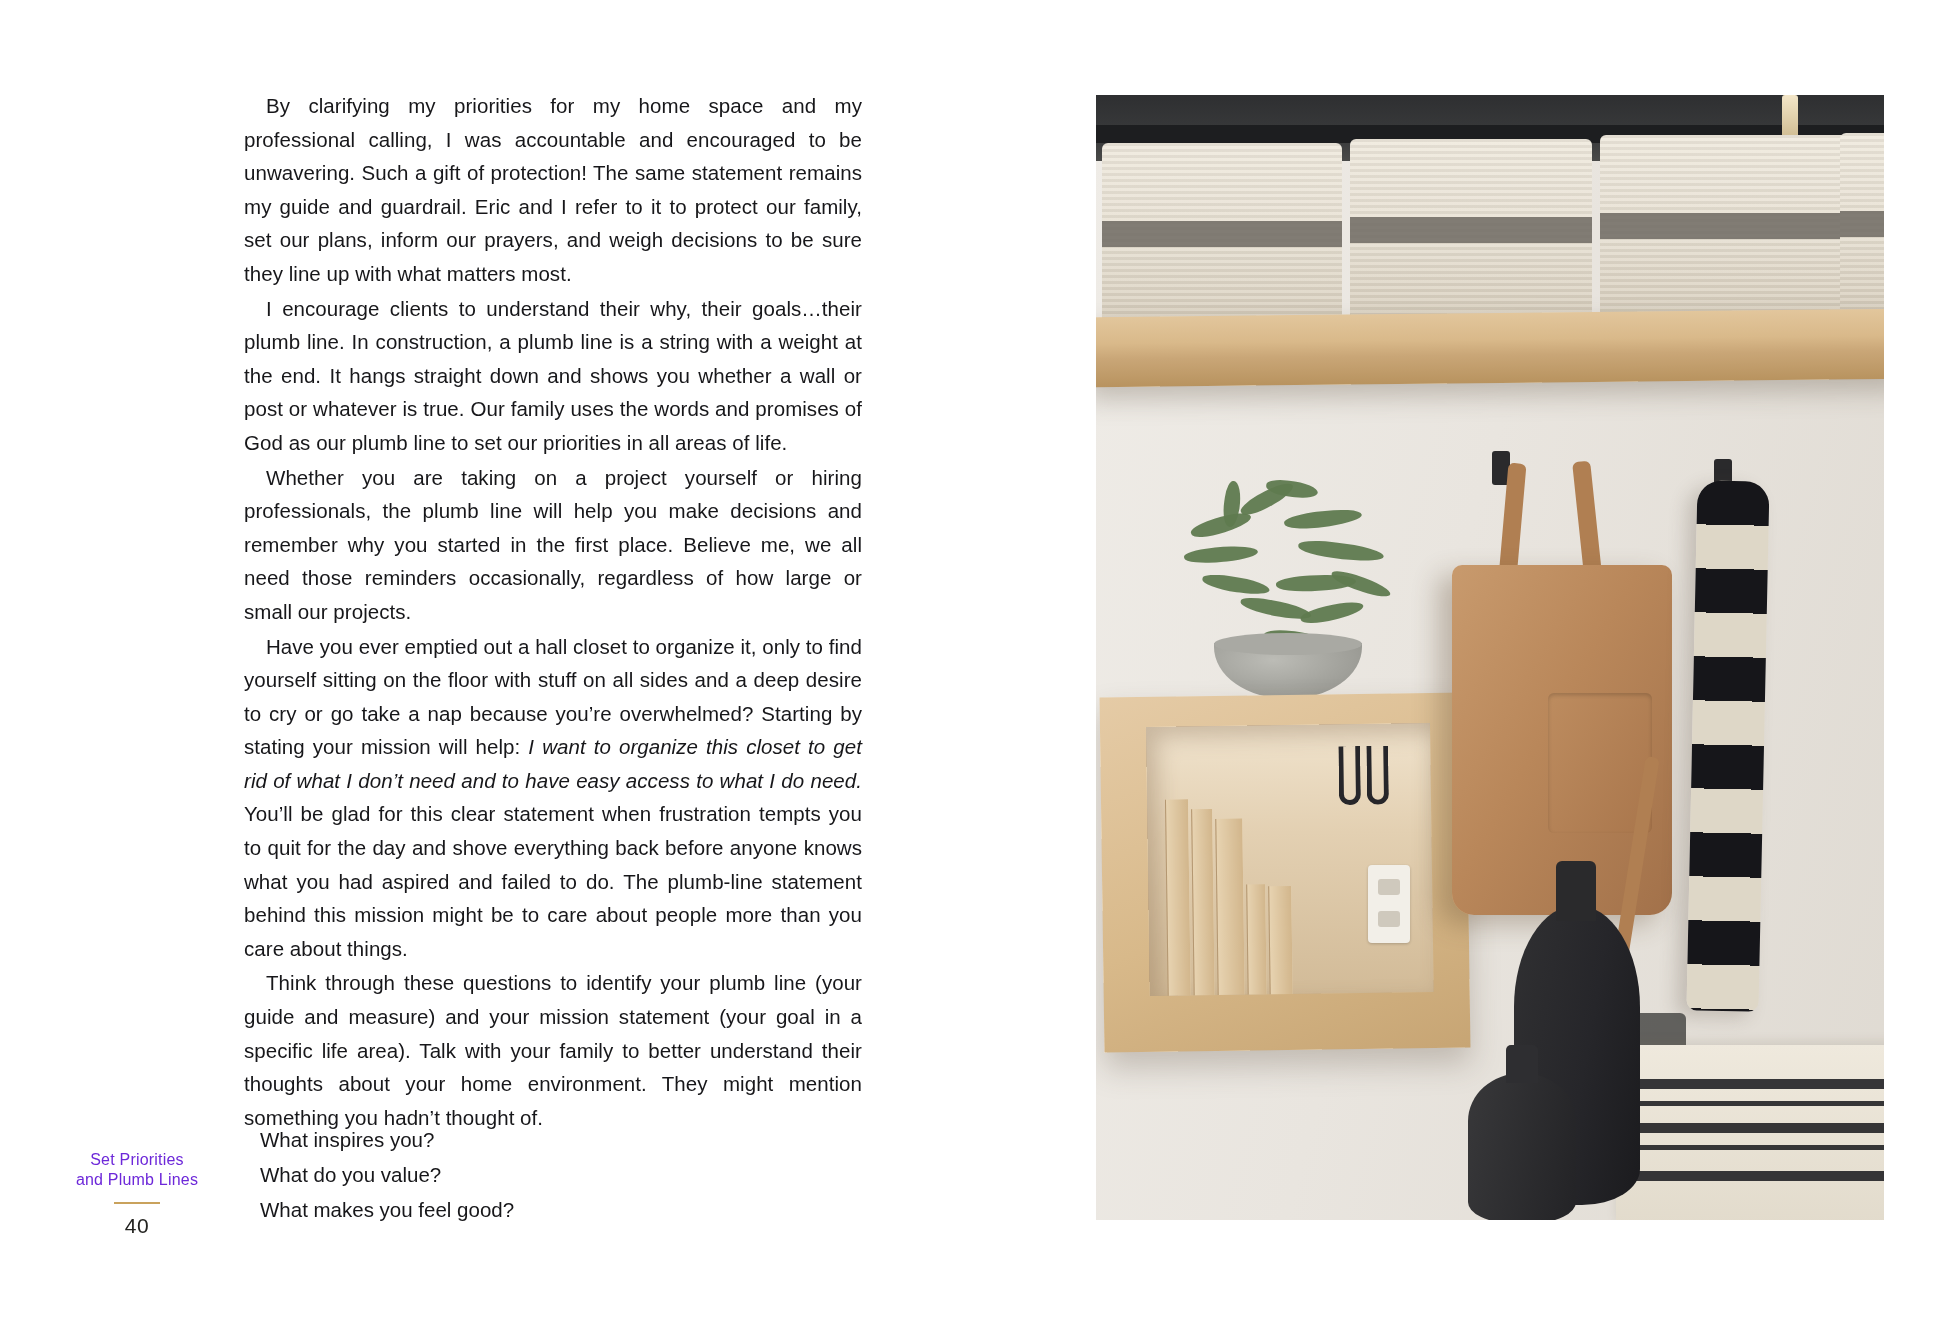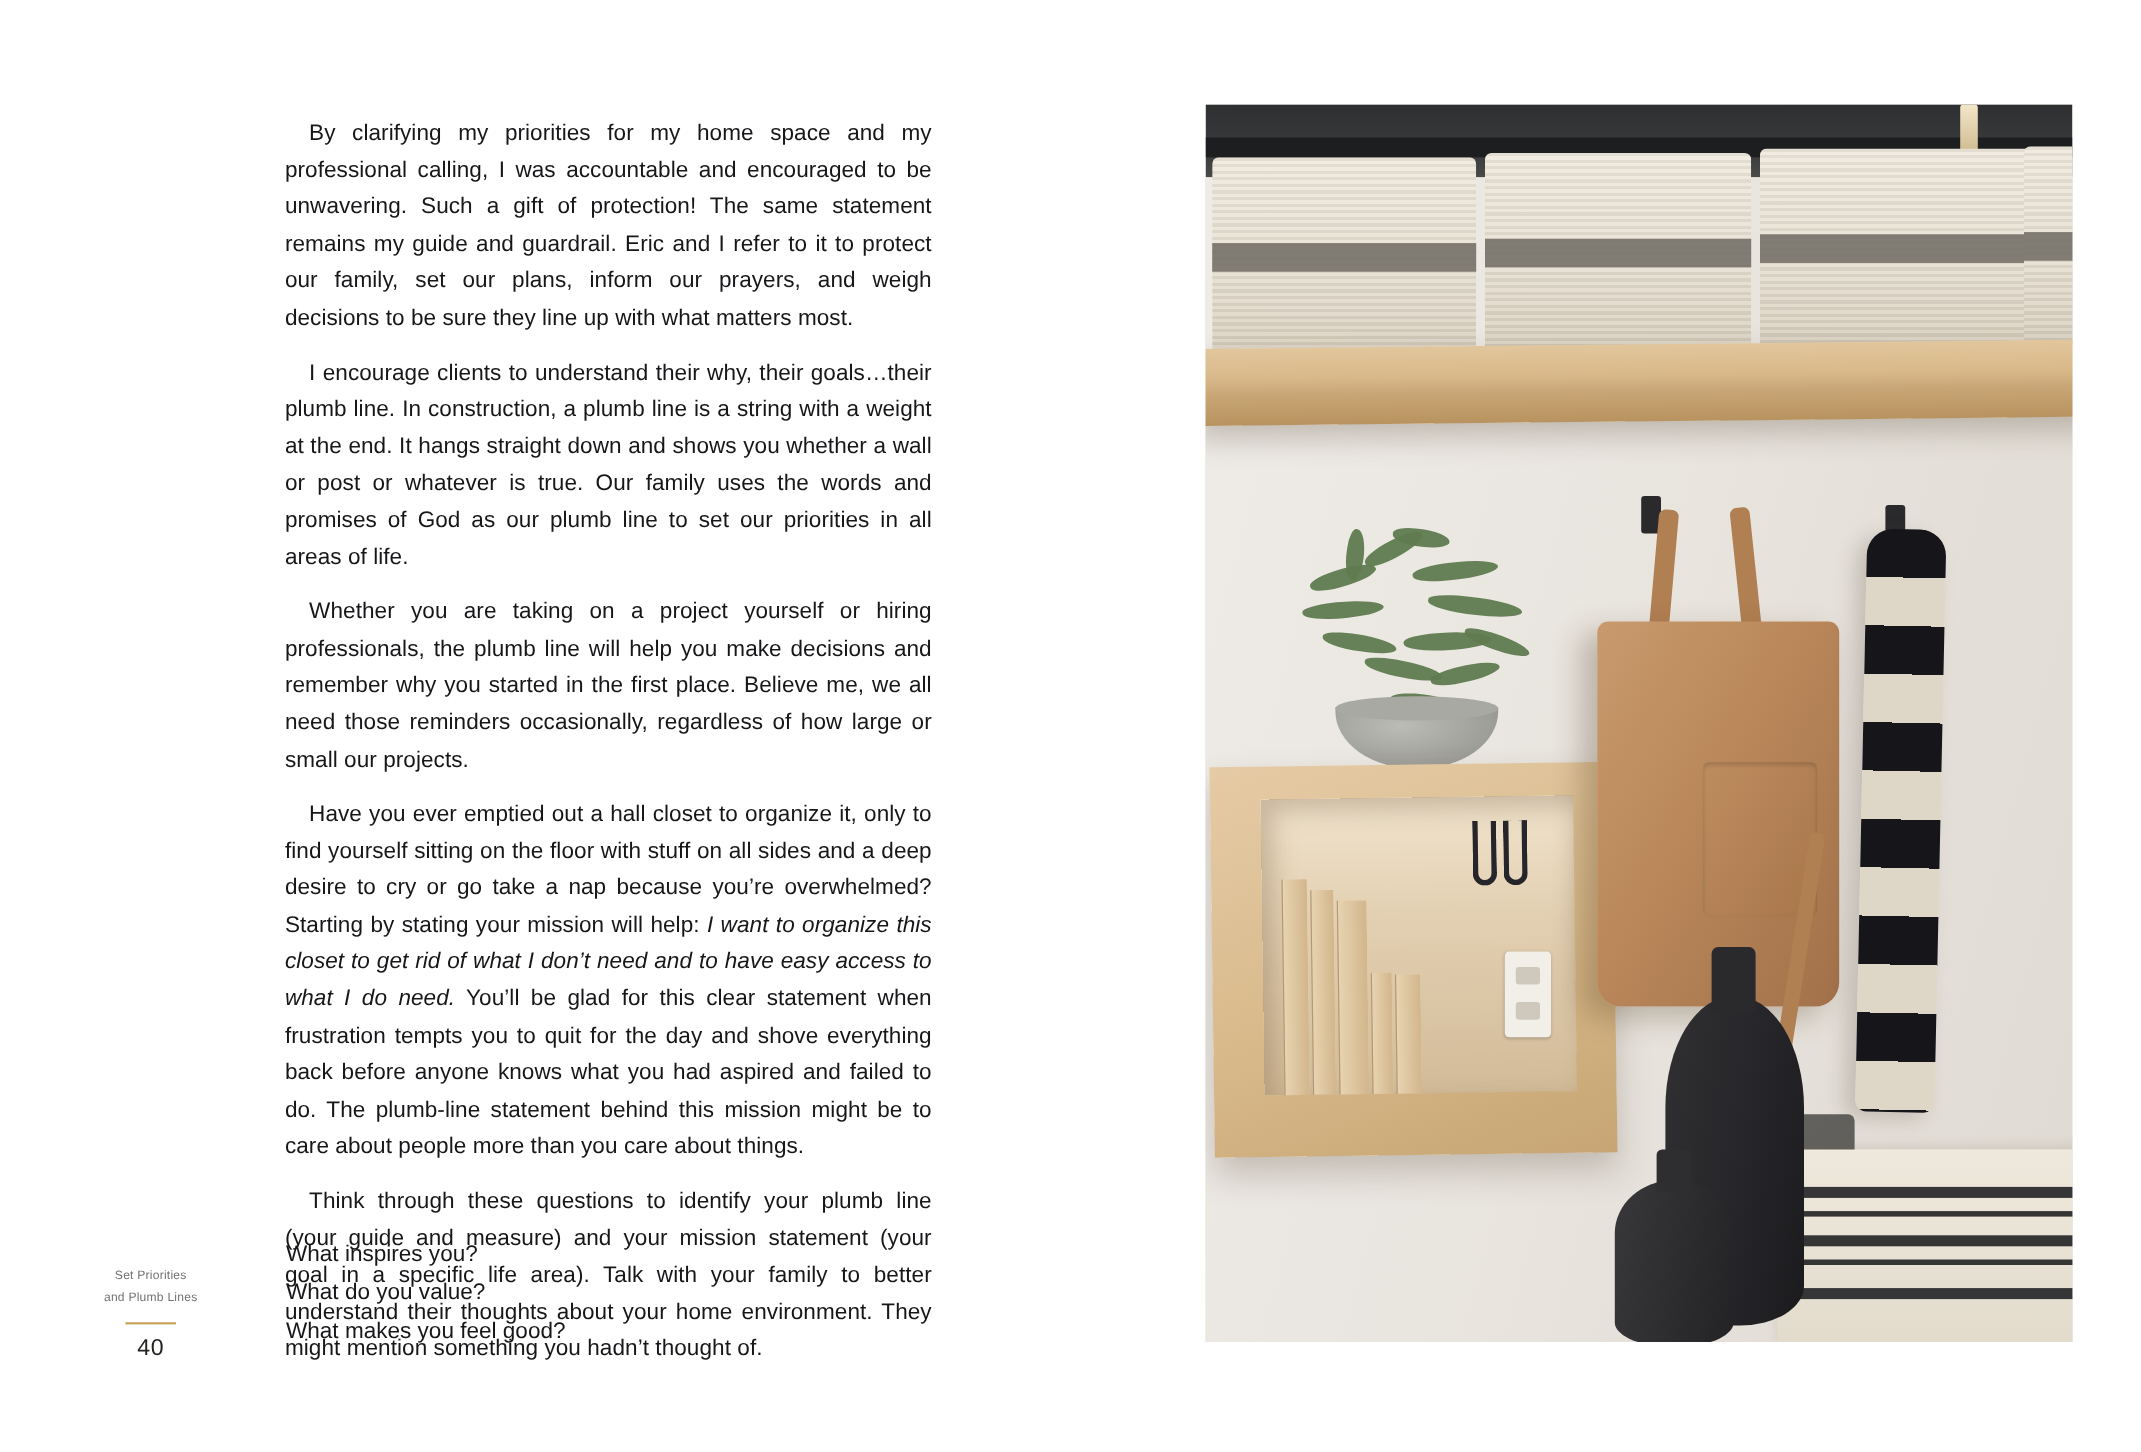--- a/index.html
+++ b/index.html
@@ -22,21 +22,21 @@
   }
 
   
   .text-col {
     position: absolute;
     left: 243px;
     top: 88px;
     width: 620px;
   }
   .para {
-    margin: 16px;
+    margin: 1px;
     font-size: 20.5px;
     line-height: 33.6px;
     text-align: justify;
     text-justify: inter-word;
     letter-spacing: 0.05px;
     color: #17171a;
   }
   .para + .para {
     text-indent: 0;
   }
@@ -64,24 +64,24 @@
   
   .runner {
     position: absolute;
     left: 72px;
     top: 1150px;
     width: 130px;
     text-align: center;
   }
   .runner .line1,
   .runner .line2 {
-    font-size: 11px;
+    font-size: 16px;
     line-height: 20px;
     letter-spacing: 0.2px;
-    color: #737373;
+    color: #6d28d9;
   }
   .runner .rule {
     width: 46px;
     height: 2px;
     background: #c9a25c;
     margin: 12px auto 10px auto;
   }
   .runner .folio {
     font-size: 21px;
     letter-spacing: 0.5px;

